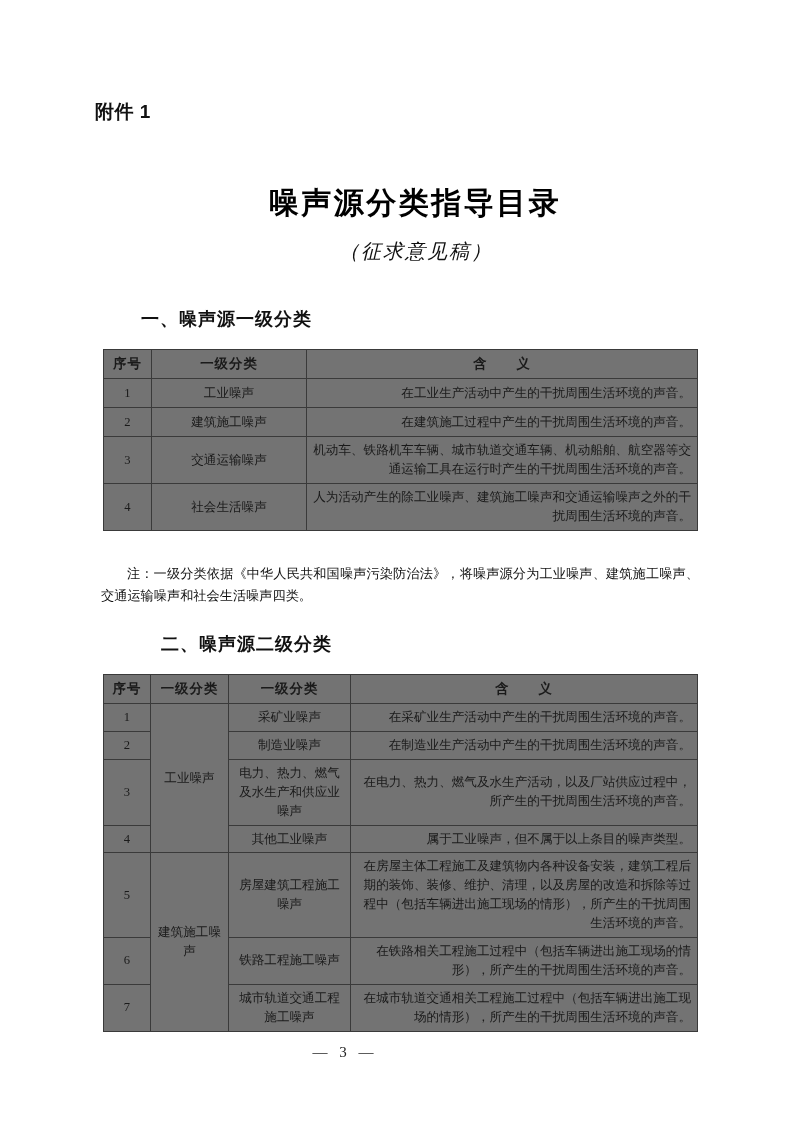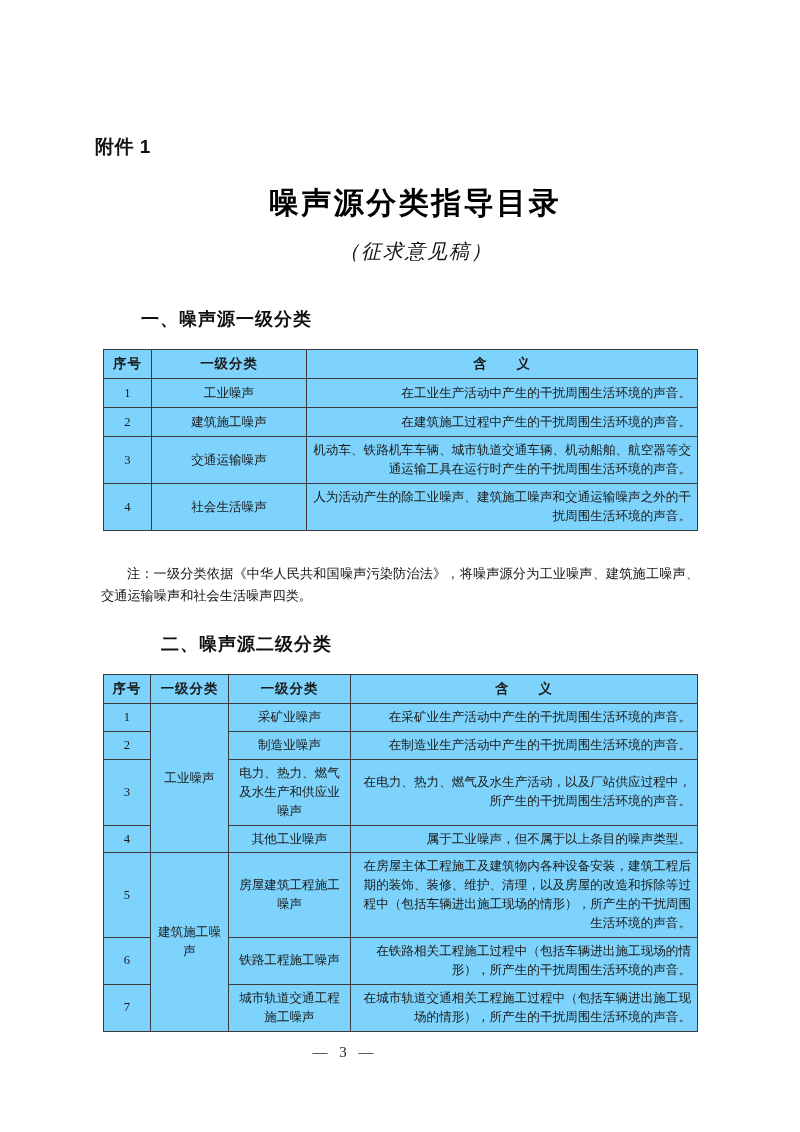--- a/index.html
+++ b/index.html
@@ -20,21 +20,21 @@
     position: relative;
     width: 800px;
     height: 1132px;
     box-sizing: border-box;
   }
 
   
   .attachment-label {
     position: absolute;
     left: 95px;
-    top: 134px;
+    top: 99px;
     font-family: "Liberation Sans", "DejaVu Sans", sans-serif;
     font-size: 19px;
     font-weight: 700;
     letter-spacing: 0.5px;
     color: #111111;
     white-space: nowrap;
   }
 
   
   .doc-title {
@@ -79,21 +79,21 @@
   #heading-2 { top: 632px; margin-left: 20px; }
 
   
   table.doc-table {
     position: absolute;
     border-collapse: collapse;
     table-layout: fixed;
     font-family: "Liberation Serif", "DejaVu Serif", serif;
     font-size: 12.6px;
     color: #1a1a1a;
-    background: #7dd3fc;
+    background: #737373;
   }
   table.doc-table td, table.doc-table th {
     border: 1px solid #3a3a3a;
     padding: 4px 6px;
     vertical-align: middle;
     line-height: 1.5;
     font-weight: normal;
   }
   table.doc-table th {
     text-align: center;

